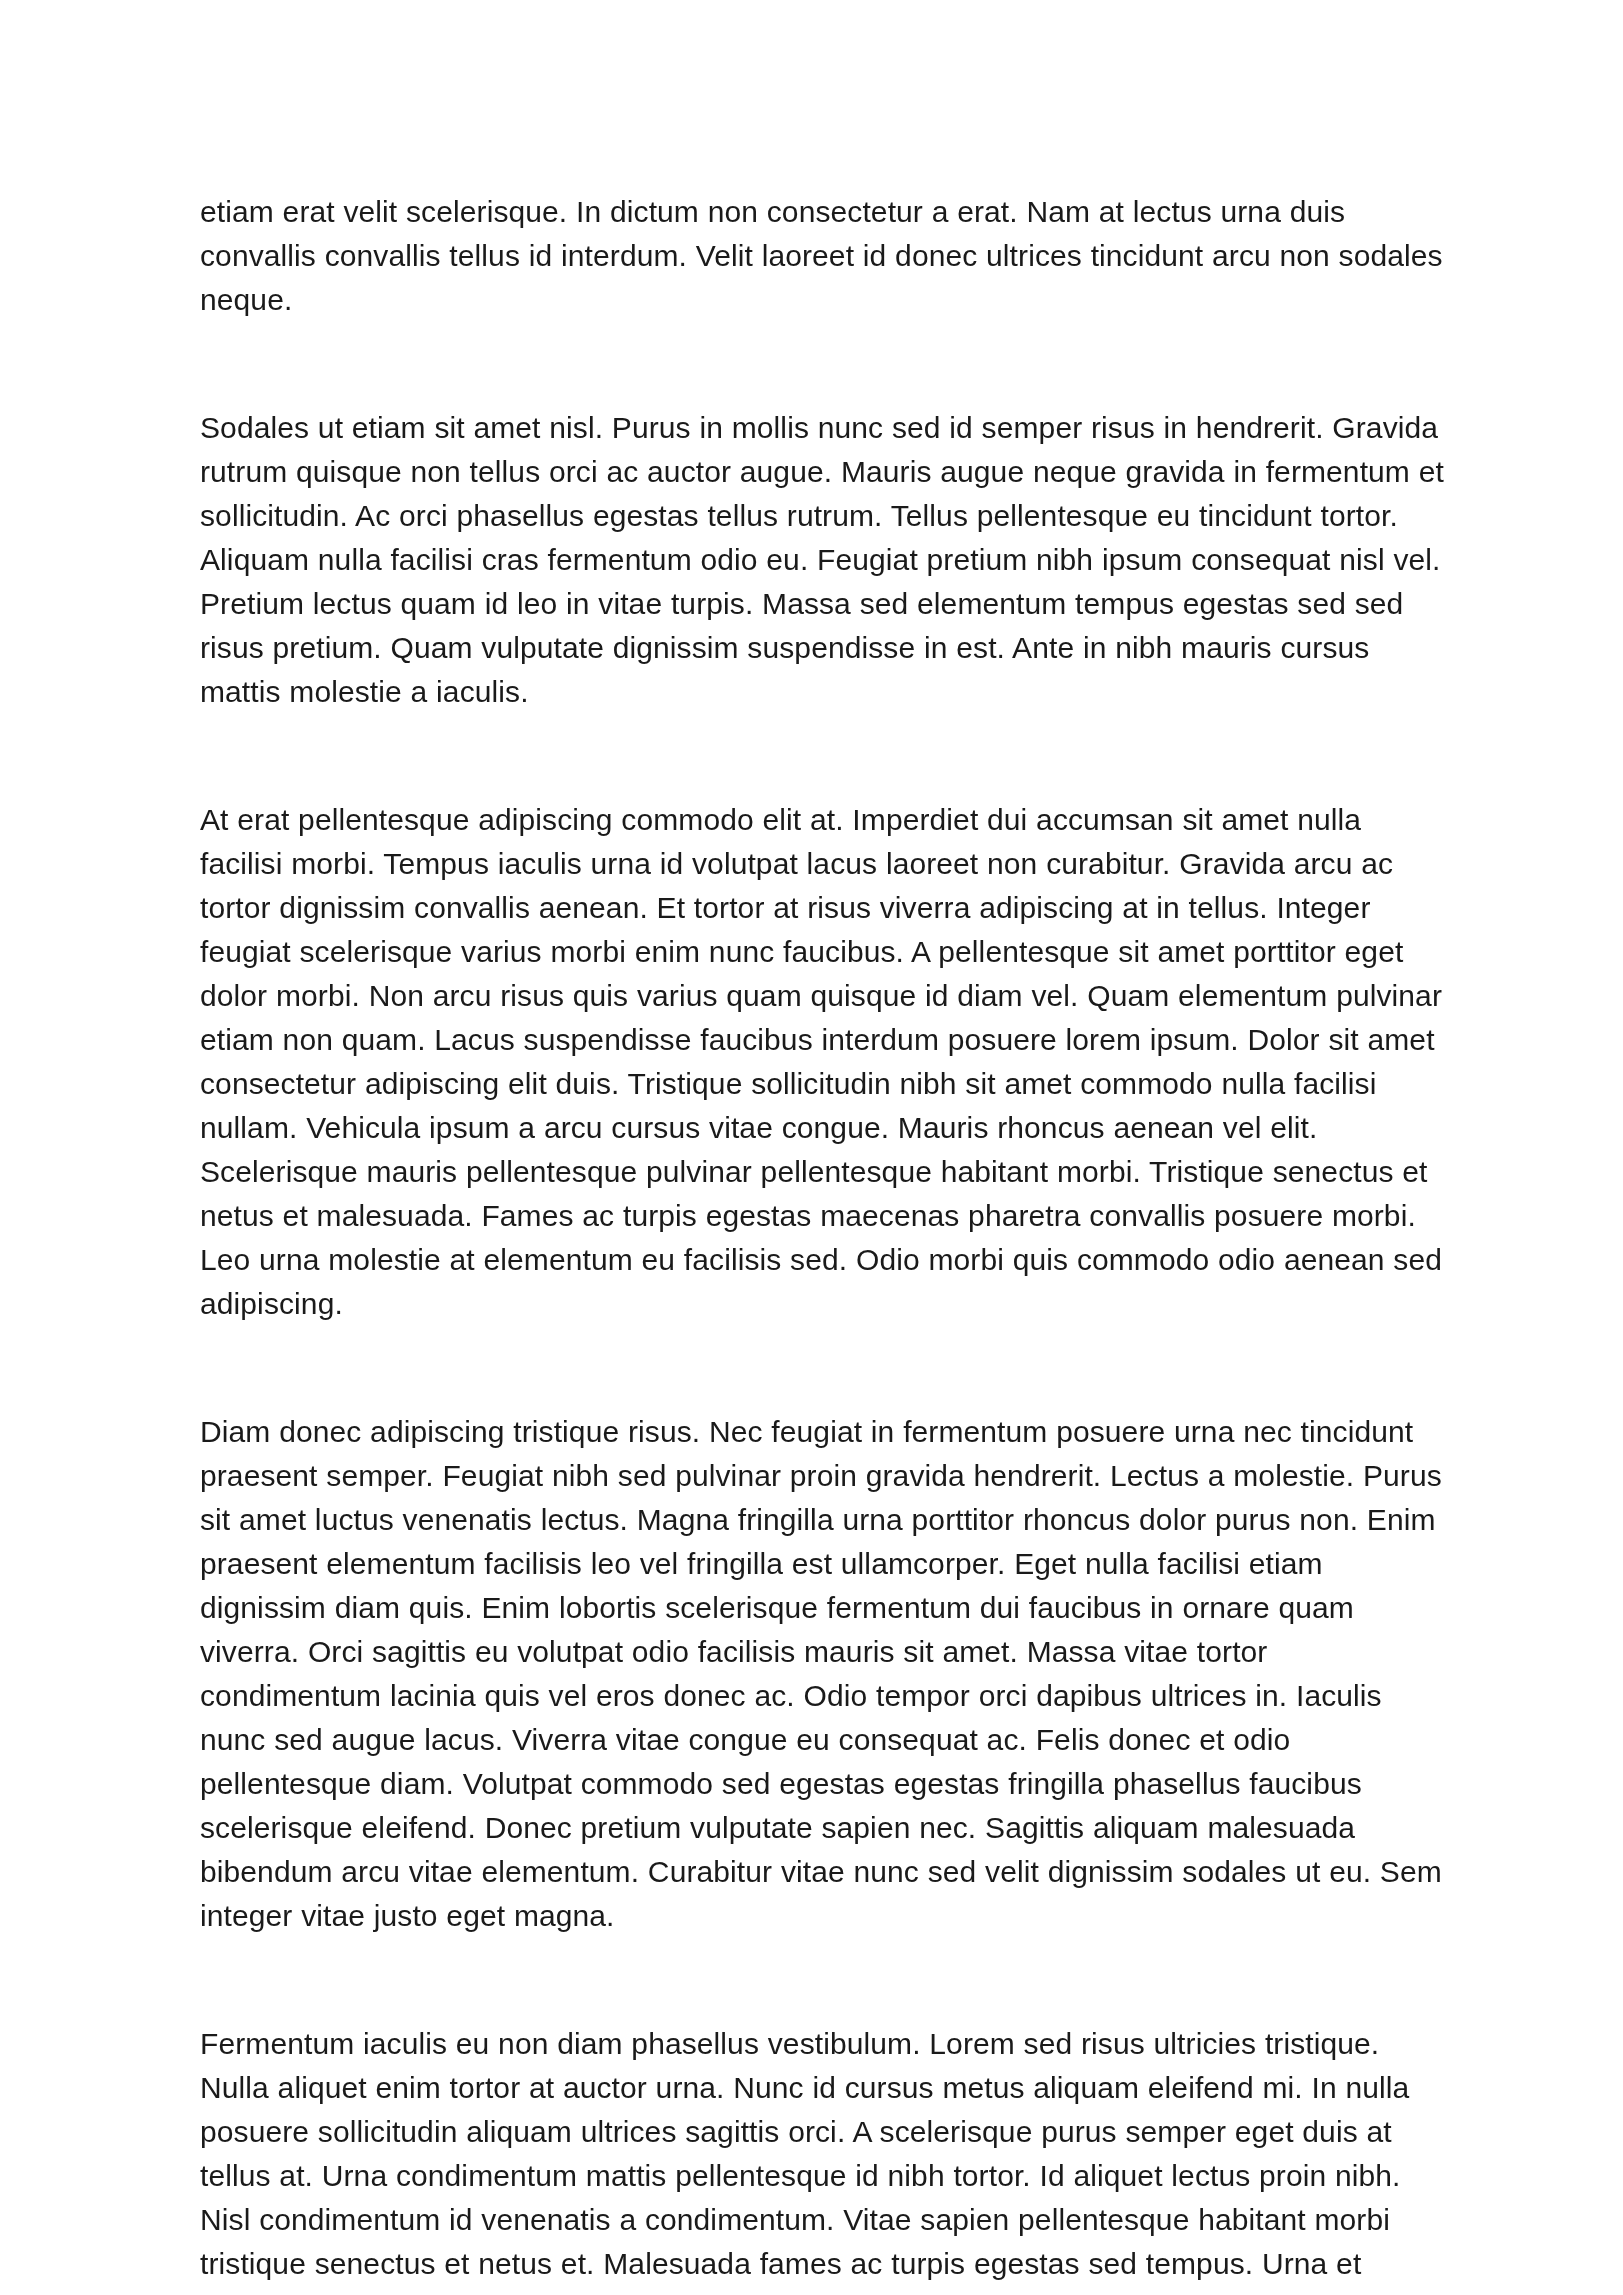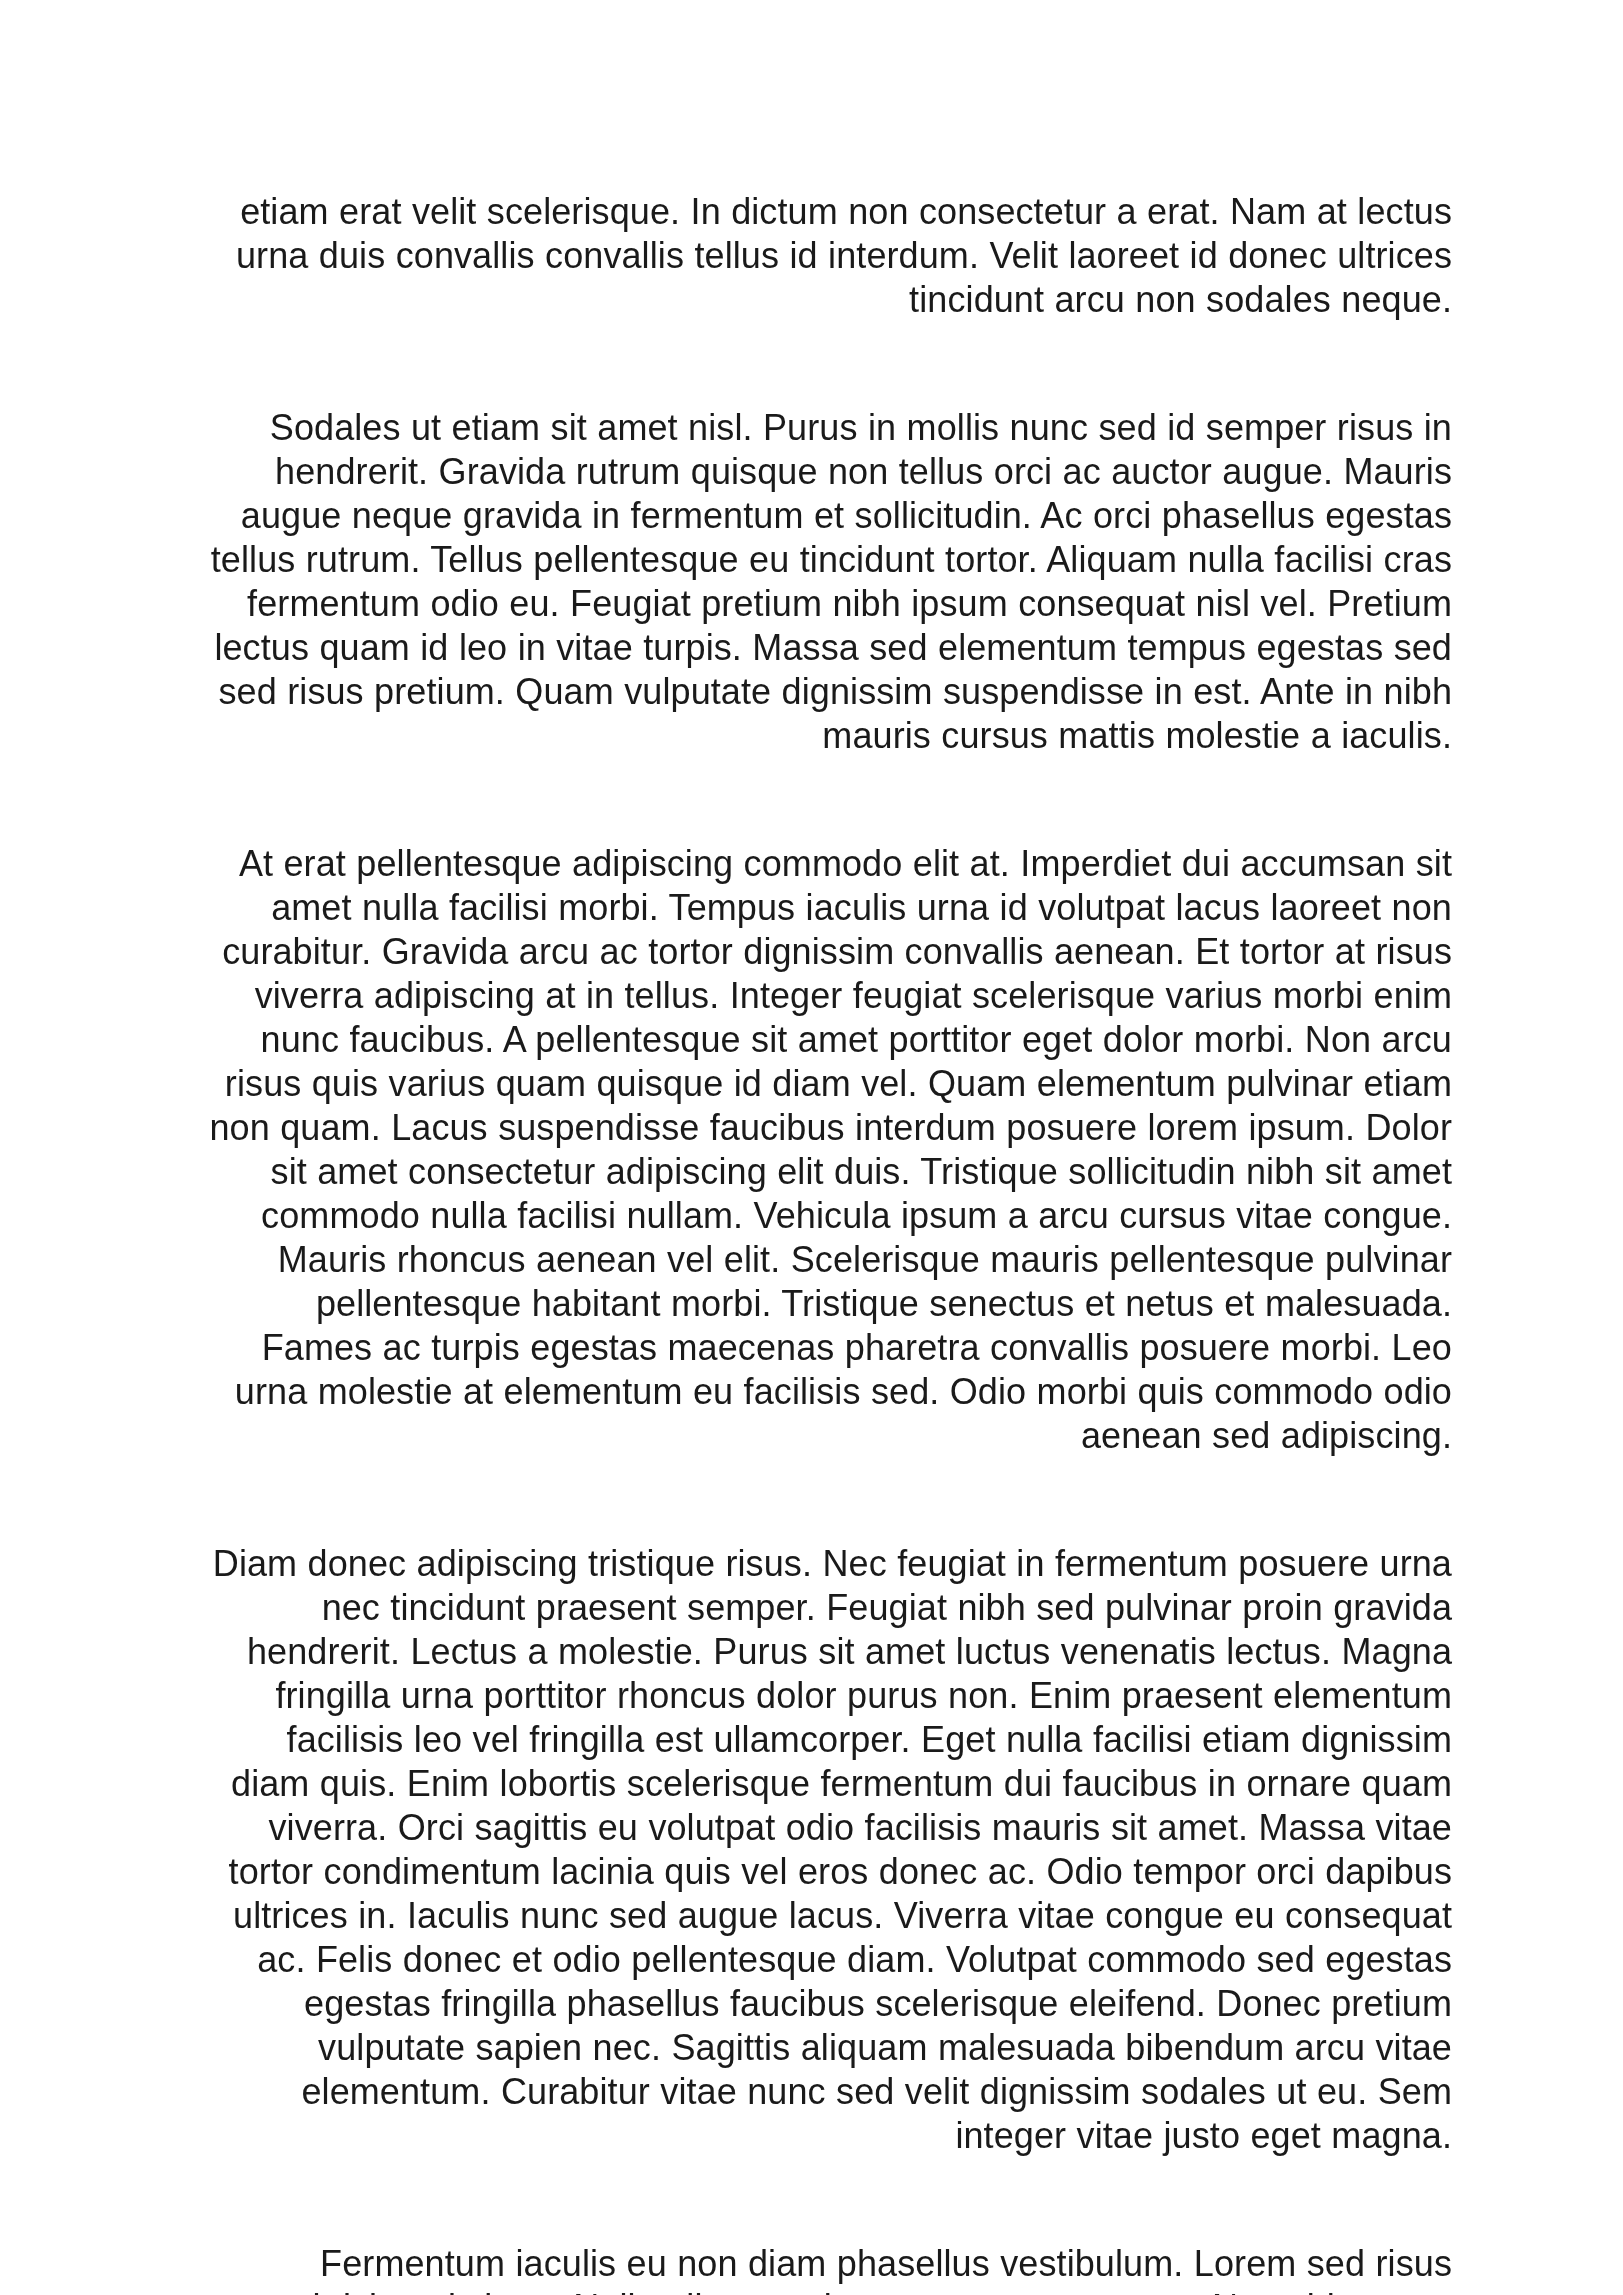--- a/index.html
+++ b/index.html
@@ -16,24 +16,24 @@
     font-family: "Liberation Sans", sans-serif;
   }
   .content {
     position: absolute;
     top: 190px;
     left: 200px;
     right: 171px;
   }
   .content p {
     margin: 0 0 84px 0;
-    font-size: 36px;
+    font-size: 30px;
     line-height: 44px;
     color: #1a1a1a;
-    text-align: right;
+    text-align: left;
     letter-spacing: 0.1px;
     word-spacing: 0.3px;
   }
 </style>
 </head>
 <body>
 
 <div class="page">
   <div class="content">
     <p>etiam erat velit scelerisque. In dictum non consectetur a erat. Nam at lectus urna duis convallis convallis tellus id interdum. Velit laoreet id donec ultrices tincidunt arcu non sodales neque.</p>

